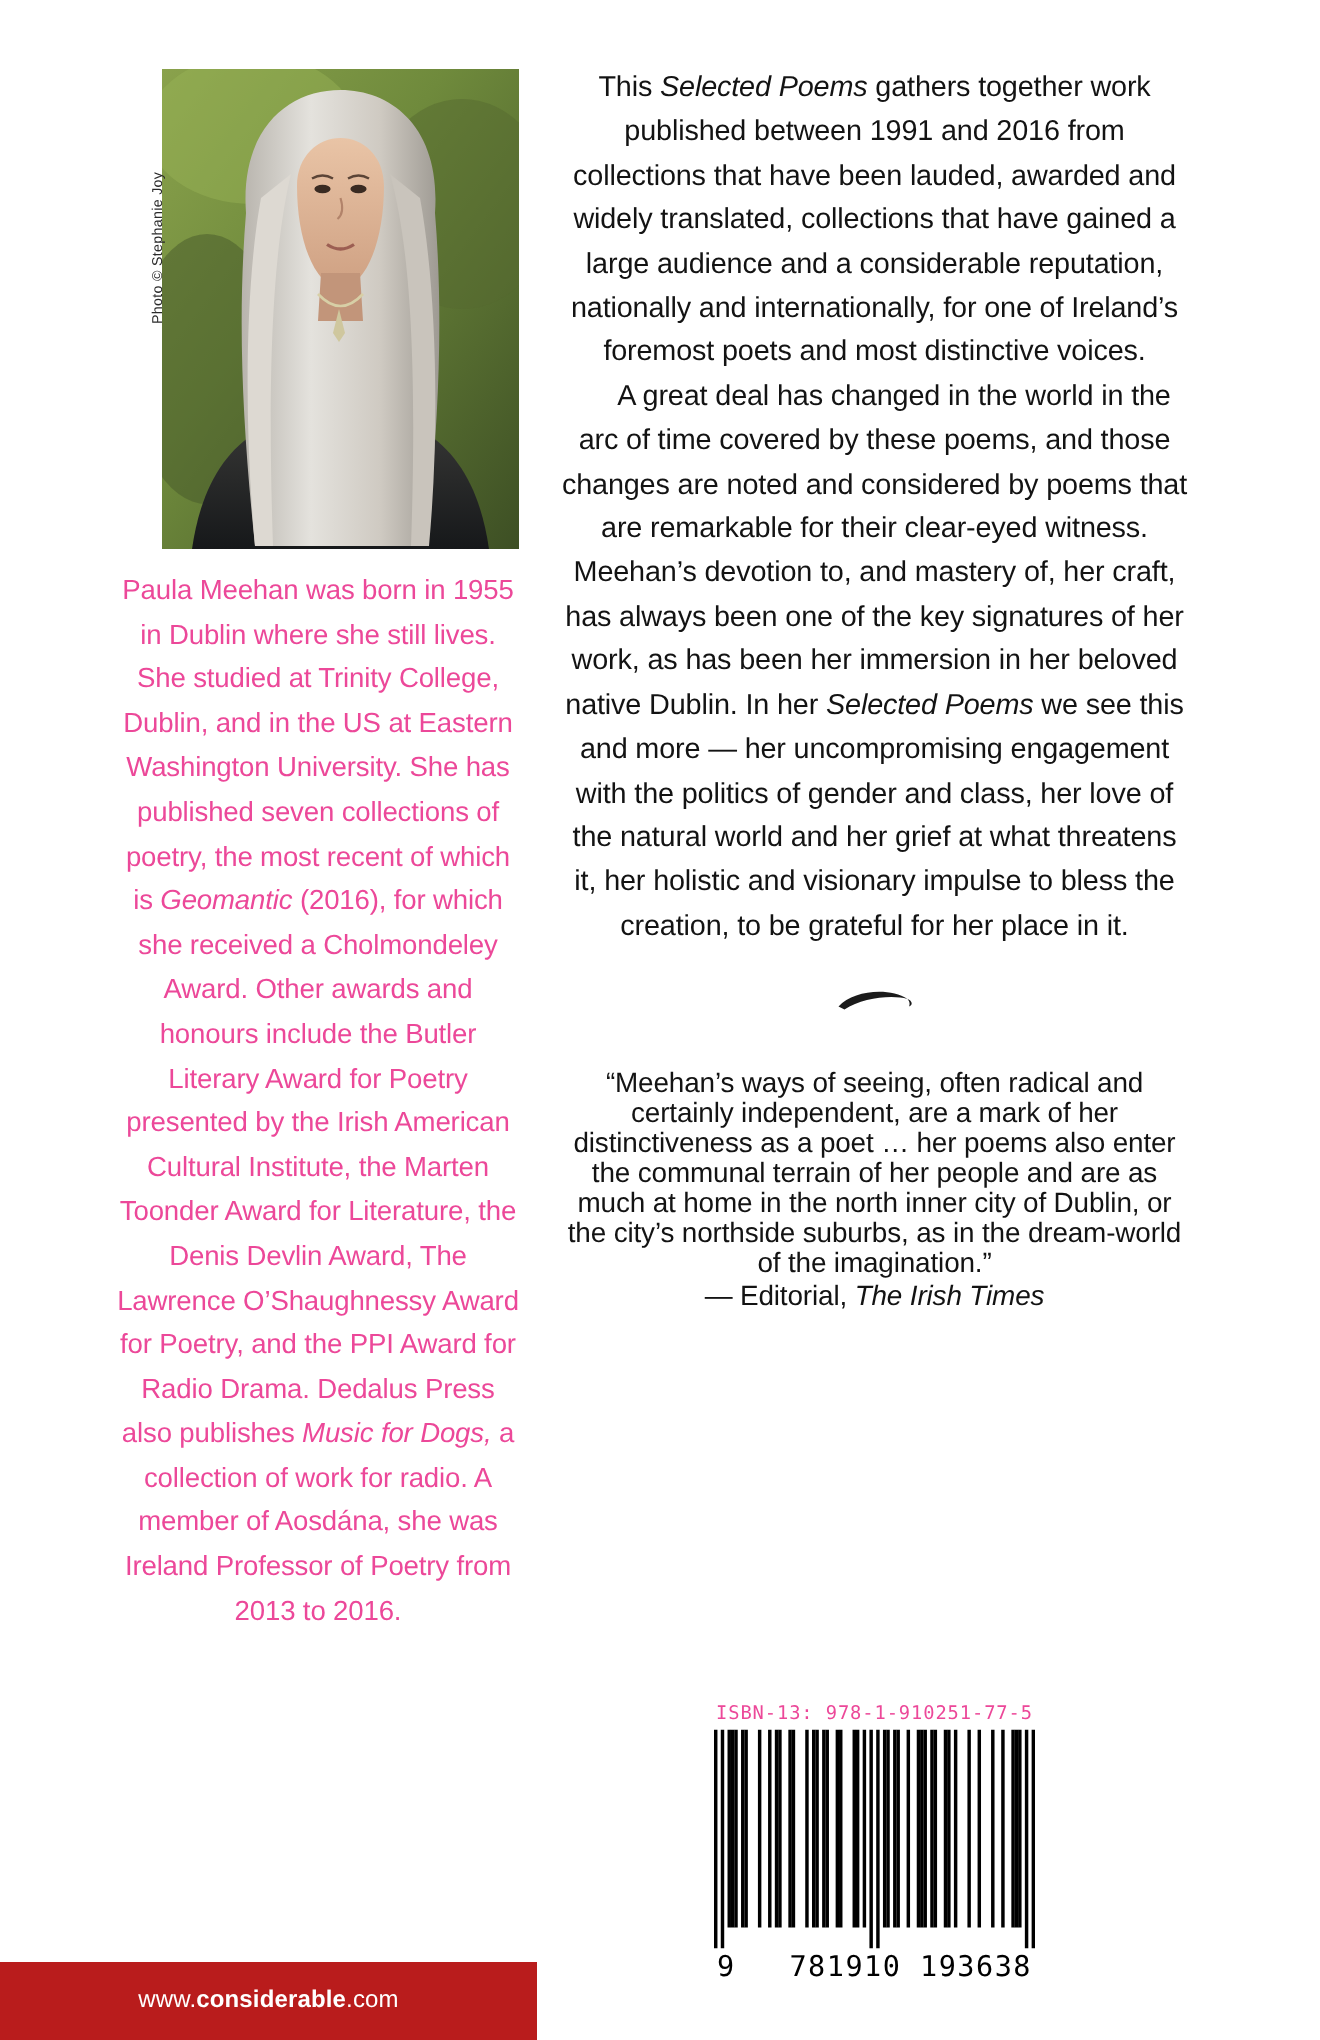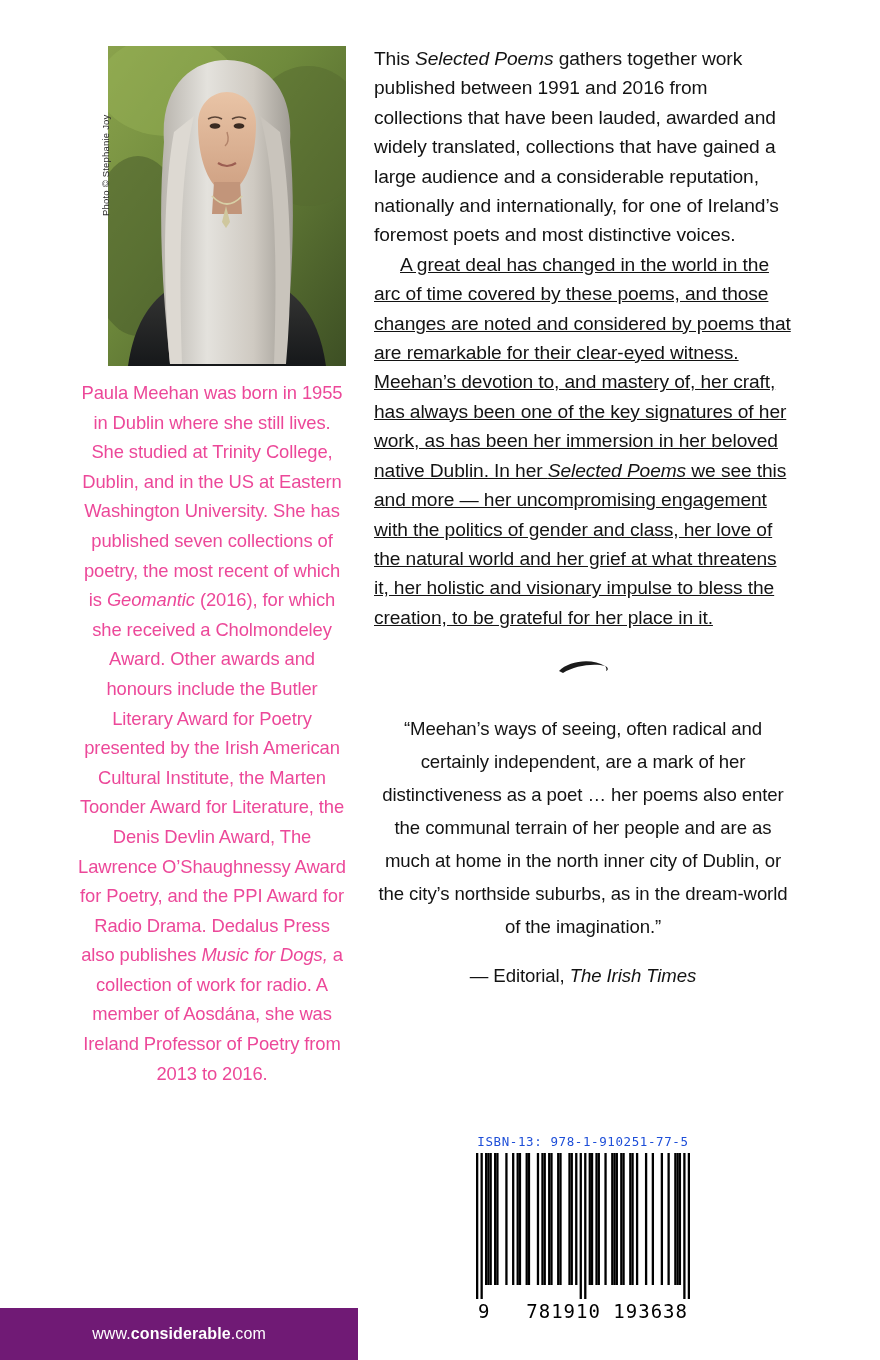--- a/index.html
+++ b/index.html
@@ -66,21 +66,21 @@
     letter-spacing: -0.1px;
   }
   .bio em { font-style: italic; }
 
   .url-bar {
     position: absolute;
     left: 0;
     top: 1308px;
     width: 358px;
     height: 52px;
-    background: #701a75;
+    background: #b91c1c;
     color: #ffffff;
     display: flex;
     align-items: center;
     justify-content: center;
     font-size: 16px;
     letter-spacing: 0.1px;
   }
   .url-bar .bold { font-weight: bold; }
 
   
@@ -88,58 +88,58 @@
     position: absolute;
     left: 374px;
     top: 44px;
     width: 418px;
   }
 
   .blurb {
     font-size: 19.2px;
     line-height: 29.4px;
     color: #131313;
-    text-align: left;
+    text-align: center;
     letter-spacing: -0.1px;
   }
   .blurb p { margin: 0; }
-  .blurb p + p { text-indent: 26px; text-decoration: underline; }
+  .blurb p + p { text-indent: 26px; }
   .blurb em { font-style: italic; }
 
   .ornament {
     margin: 24px auto 30px auto;
     width: 60px;
     height: 26px;
     position: relative;
   }
   .ornament svg { display: block; margin: 0 auto; }
 
   .quote {
     font-size: 18.6px;
-    line-height: 33px;
+    line-height: 20px;
     text-align: center;
     color: #131313;
     letter-spacing: -0.1px;
   }
-  .quote .attrib { display: block; margin-top: 16px; }
+  .quote .attrib { display: block; margin-top: 2px; }
   .quote em { font-style: italic; }
 
   
   .barcode-block {
     position: absolute;
     left: 470px;
     top: 1134px;
     width: 226px;
   }
   .isbn-text {
     font-family: "DejaVu Sans Mono", monospace;
     font-size: 12.5px;
     letter-spacing: 0.6px;
     text-align: center;
-    color: #1d4ed8;
+    color: #ec4899;
     margin-bottom: 4px;
   }
   .bars {
     position: relative;
     height: 146px;
     width: 214px;
     margin: 0 auto;
   }
   .bars svg { display: block; }
   .barcode-digits {

